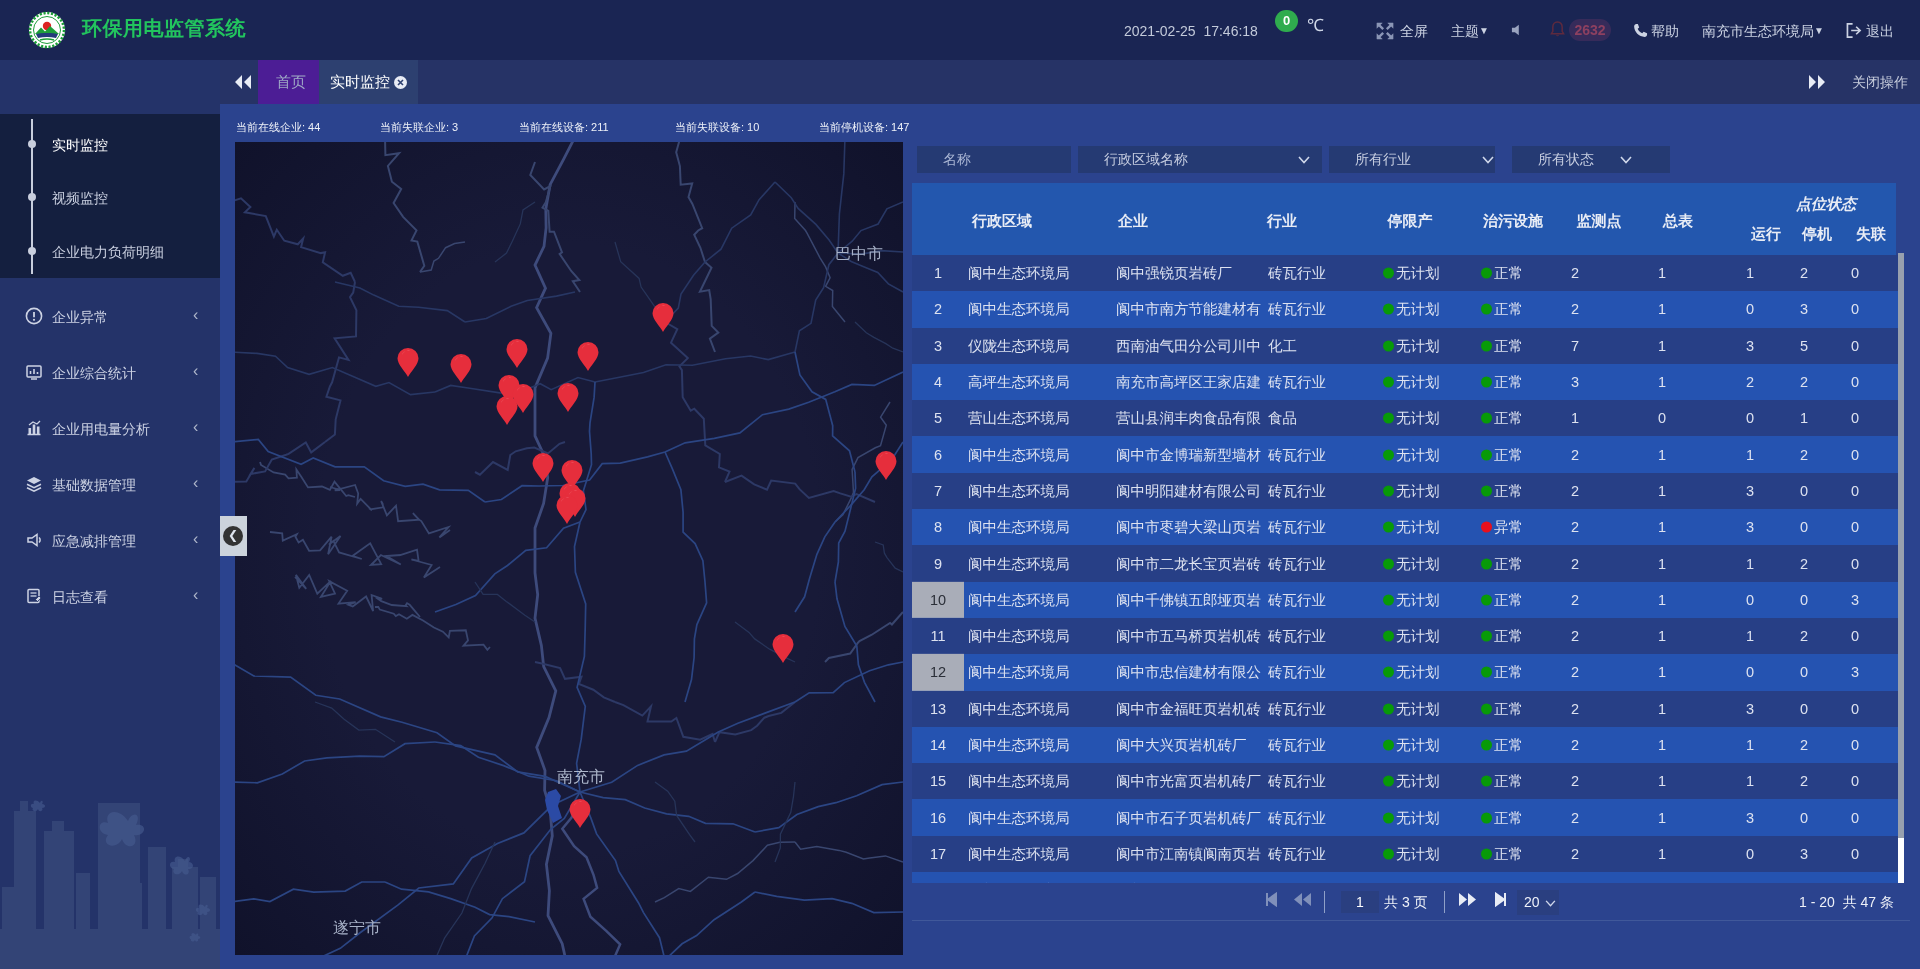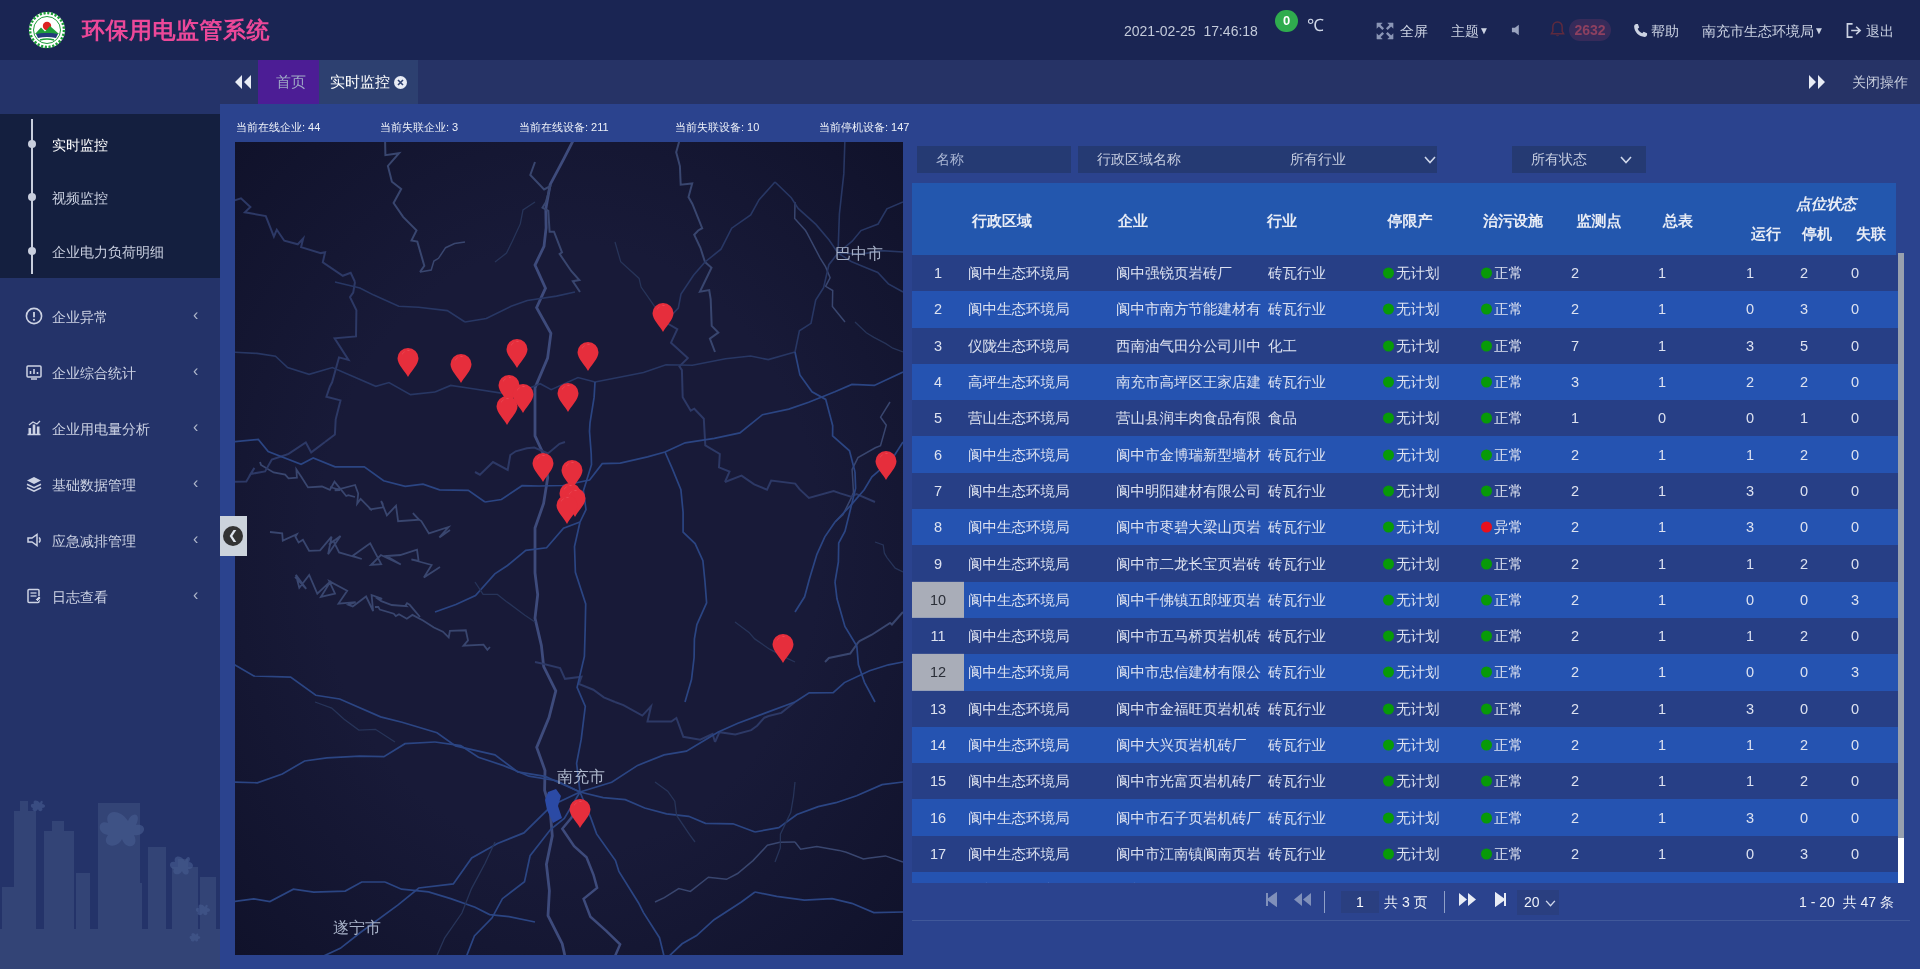--- a/index.html
+++ b/index.html
@@ -1,19 +1,19 @@
 <!DOCTYPE html>
 <html><head><meta charset="utf-8">
 <style>
 *{margin:0;padding:0;box-sizing:border-box;}
 html,body{width:1920px;height:969px;overflow:hidden;font-family:"Liberation Sans",sans-serif;}
 body{background:#2b438e;position:relative;}
 
 #header{position:absolute;left:0;top:0;width:1920px;height:60px;background:#1a2553;}
-#title{position:absolute;left:82px;top:15px;font-size:23px;font-weight:bold;color:#ec4899;letter-spacing:0.5px;}
+#title{position:absolute;left:82px;top:15px;font-size:20px;font-weight:bold;color:#22c55e;letter-spacing:0.5px;}
 #datetime{position:absolute;left:1124px;top:23px;font-size:14px;color:#c3cada;text-align:right;}
 #temppill{position:absolute;left:1275px;top:10px;width:23px;height:22px;background:#2fac4e;border-radius:11px;color:#fff;font-size:13px;font-weight:bold;text-align:center;line-height:22px;}
 #tempc{position:absolute;left:1307px;top:13px;font-size:17px;color:#ced6e6;}
 .htxt{position:absolute;top:23px;font-size:14px;color:#ccd3e3;}
 .hico{position:absolute;}
 #badge{position:absolute;left:1569px;top:19px;width:42px;height:22px;background:rgba(170,70,120,0.20);border-radius:11px;color:#8d4060;font-size:14px;font-weight:bold;text-align:center;line-height:22px;}
 
 #sidebar{position:absolute;left:0;top:60px;width:220px;height:909px;background:#243369;overflow:hidden;}
 #grp1{position:absolute;left:0;top:0;width:220px;height:54px;background:#1f2e5d;}
 #submenu{position:absolute;left:0;top:54px;width:220px;height:164px;background:#141f3f;}
@@ -32,21 +32,21 @@
 #tab2{left:99px;width:99px;background:#2d4070;color:#fff;}
 #closeops{position:absolute;right:12px;top:0;height:44px;line-height:44px;font-size:14px;color:#c7cddd;}
 
 #stats{position:absolute;left:220px;top:104px;width:1700px;height:37px;background:#2b438e;}
 .stat{position:absolute;top:16px;font-size:11px;color:#eef1f8;}
 
 #map{position:absolute;left:235px;top:142px;width:668px;height:813px;background:#181a38;}
 #collapse{position:absolute;left:220px;top:516px;width:27px;height:40px;background:#ccd3dc;z-index:5;}
 #collapse .circ{position:absolute;left:3px;top:10px;width:20px;height:20px;border-radius:10px;background:#333;color:#dfe5ee;font-size:12px;text-align:center;line-height:19px;}
 
-.fctl{position:absolute;top:146px;height:27px;background:#253a73;color:#c6cde0;font-size:14px;line-height:27px;padding-left:19px;}
+.fctl{position:absolute;top:146px;height:27px;background:#253a73;color:#c6cde0;font-size:14px;line-height:27px;padding-left:26px;}
 .fchev{position:absolute;top:10px;line-height:0;}
 
 #thead{position:absolute;left:912px;top:183px;width:984px;height:72px;background:#2357ae;}
 .hl{position:absolute;transform:translateX(-50%);font-size:15px;font-weight:bold;color:#e8ecf5;white-space:nowrap;}
 #tbody{position:absolute;left:912px;top:255px;width:990px;height:628px;overflow:hidden;}
 .trow{position:relative;width:990px;height:36.3px;}
 .trow.odd{background:#273f86;}
 .trow.even{background:#2553b1;}
 .trow span{position:absolute;top:50%;transform:translateY(-50%);font-size:14.5px;color:#dde2f0;white-space:nowrap;}
 .c0{left:0;width:52px;text-align:center;}
@@ -342,24 +342,24 @@
 </svg>
   </div>
 <div id="collapse">
     <div class="circ">❮</div>
   </div>
 
 <div class="fctl" style="left:917px;width:154px;color:#aab6d4">名称</div>
 <div class="fctl" style="left:1078px;width:244px">行政区域名称<span class="fchev" style="left:220px"><svg width="12" height="8" viewBox="0 0 12 8">
         <polyline points="1,1 6,6.5 11,1" fill="none" stroke="#cfd7ea" stroke-width="1.6"></polyline>
       </svg></span></div>
-<div class="fctl" style="left:1271px;width:166px">所有行业<span class="fchev" style="left:153px"><svg width="12" height="8" viewBox="0 0 12 8">
+<div class="fctl" style="left:1329px;width:166px">所有行业<span class="fchev" style="left:153px"><svg width="12" height="8" viewBox="0 0 12 8">
         <polyline points="1,1 6,6.5 11,1" fill="none" stroke="#cfd7ea" stroke-width="1.6"></polyline>
       </svg></span></div>
-<div class="fctl" style="left:1512px;width:134px">所有状态<span class="fchev" style="left:108px"><svg width="12" height="8" viewBox="0 0 12 8">
+<div class="fctl" style="left:1512px;width:158px">所有状态<span class="fchev" style="left:108px"><svg width="12" height="8" viewBox="0 0 12 8">
         <polyline points="1,1 6,6.5 11,1" fill="none" stroke="#cfd7ea" stroke-width="1.6"></polyline>
       </svg></span></div>
 
 <div id="thead">
   <span class="hl" style="left:90px;top:29px">行政区域</span>
   <span class="hl" style="left:221px;top:29px">企业</span>
   <span class="hl" style="left:370px;top:29px">行业</span>
   <span class="hl" style="left:498px;top:29px">停限产</span>
   <span class="hl" style="left:601px;top:29px">治污设施</span>
   <span class="hl" style="left:687px;top:29px">监测点</span>

